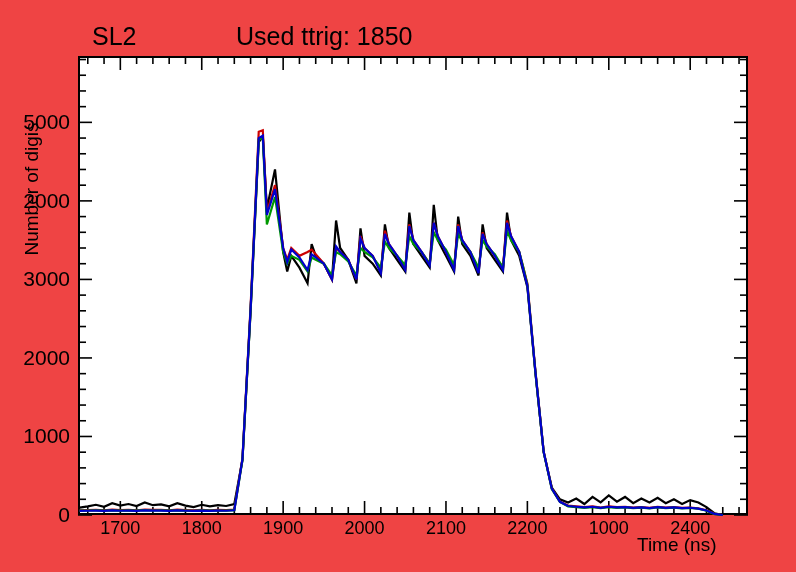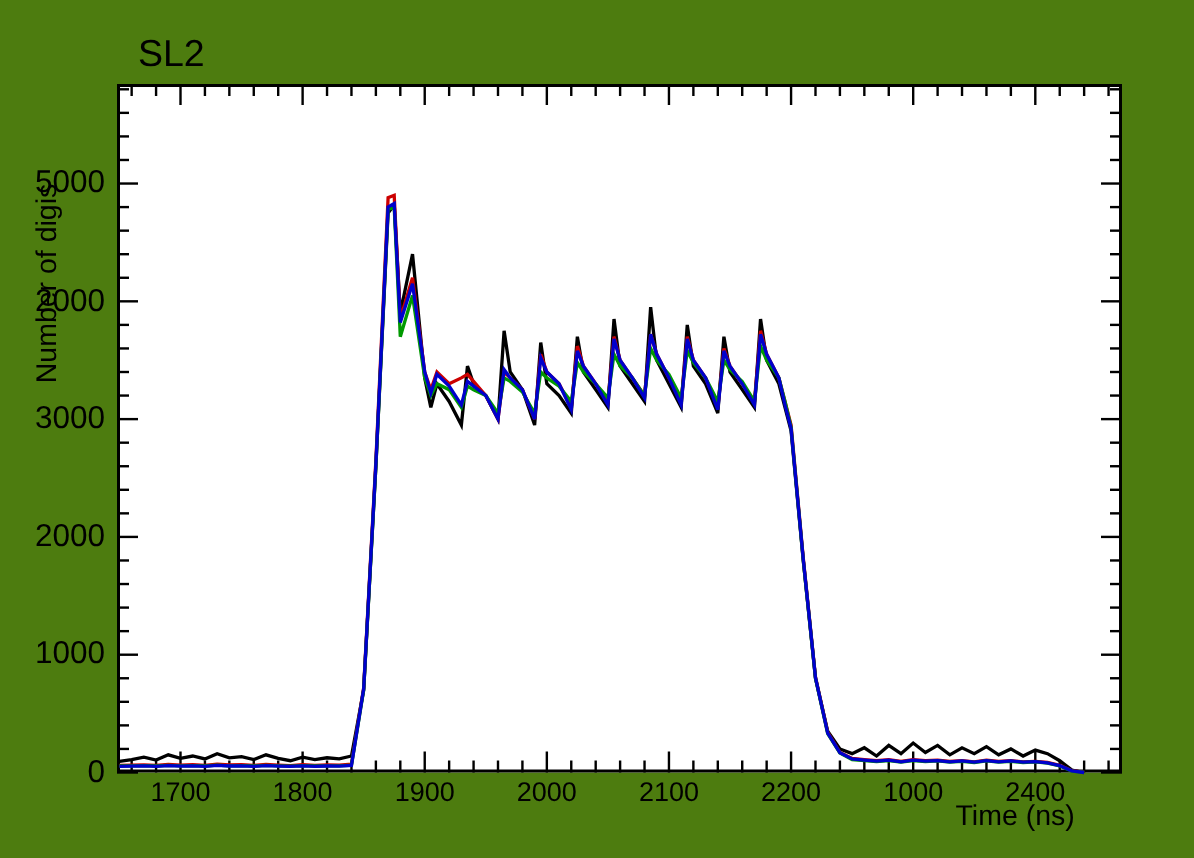--- a/index.html
+++ b/index.html
@@ -4,21 +4,21 @@
 <style>
   html, body {
     margin: 0;
     padding: 0;
     background: #ffffff;
   }
   #root-canvas {
     position: relative;
     width: 796px;
     height: 572px;
-    background: #4d7c0f;
+    background: #ef4444;
     font-family: "Liberation Sans", sans-serif;
     overflow: hidden;
   }
   
   .hdr {
     position: absolute;
     font-size: 25px;
     color: #000000;
     white-space: nowrap;
     font-family: "Liberation Sans", sans-serif;
@@ -113,20 +113,21 @@
     line-height: 1;
     white-space: nowrap;
   }
 </style>
 </head>
 <body>
 
 <div id="root-canvas">
 
   <div class="hdr" id="hdr-left">SL2</div>
+  <div class="hdr" id="hdr-center">Used ttrig: 1850</div>
 
   <div id="ylabel">Number of digis</div>
 
   <div id="xlabel">Time (ns)</div>
 
   <div id="frame"></div>
 
   <svg id="plot-svg" viewBox="0 0 796 572" preserveAspectRatio="none">
     <g id="ticks-layer">
         <line x1="78" y1="515" x2="92" y2="515" stroke="#000" stroke-width="1.6"></line>

